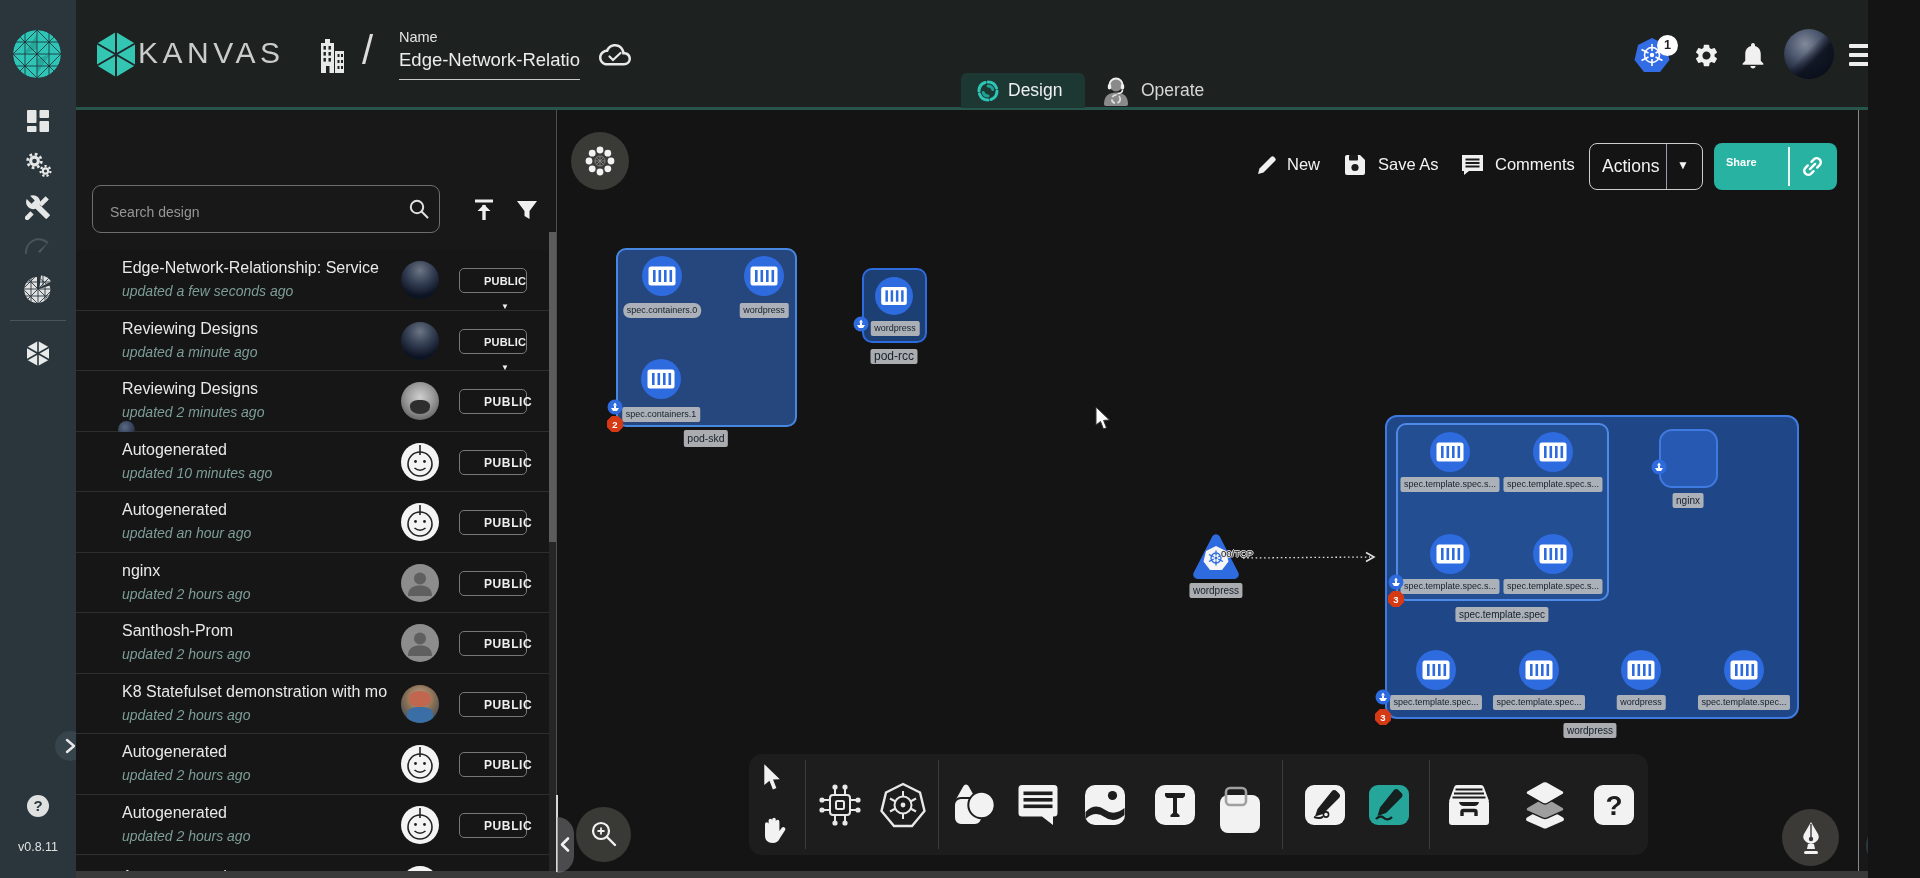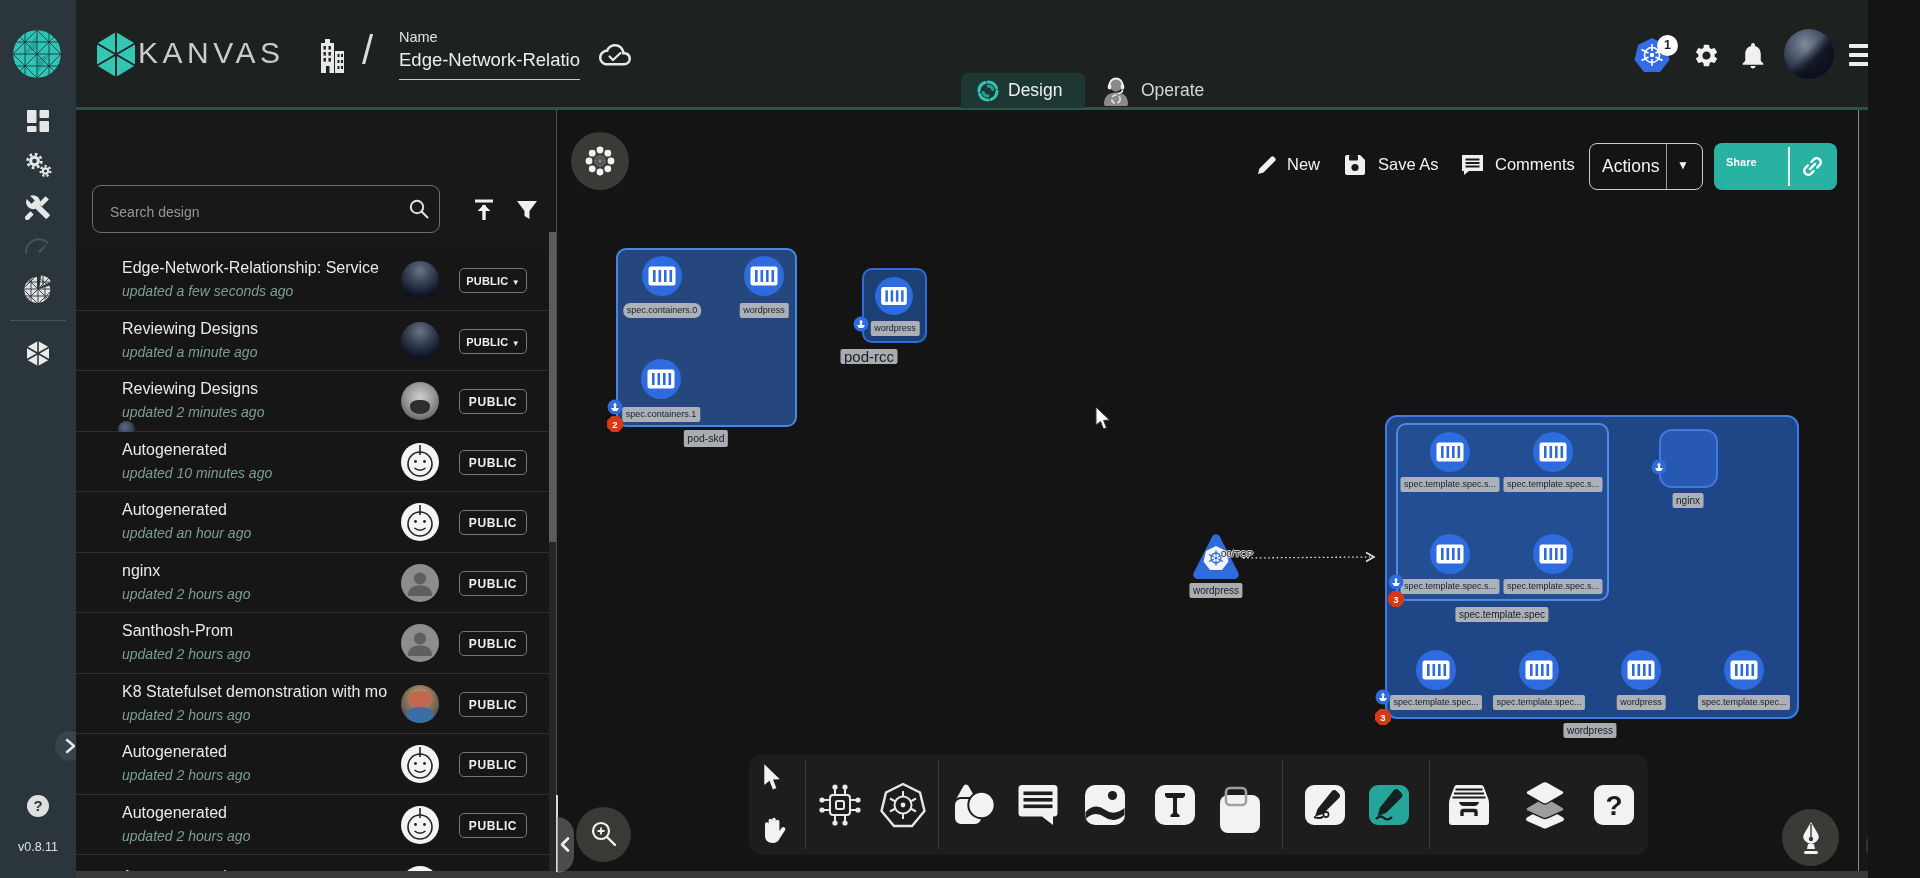--- a/index.html
+++ b/index.html
@@ -4,21 +4,21 @@
 <style>
   * { margin:0; padding:0; box-sizing:border-box; }
   html,body { width:1920px; height:878px; overflow:hidden; background:#141414; font-family:"Liberation Sans", sans-serif; }
   .abs { position:absolute; }
   #stage { position:relative; width:1868px; height:878px; overflow:hidden; }
   .chip { position:absolute; background:rgba(183,186,189,0.92); color:#15202c; font-size:9px; padding:1px 3.5px; border-radius:2px; white-space:nowrap; transform:translateX(-50%); line-height:13px; }
   .row { position:absolute; left:76px; width:473px; height:60.5px; border-bottom:1px solid #2e2e2e; background:#161616; }
   .rtitle { position:absolute; left:46px; top:9px; width:300px; color:#e9e9e9; font-size:16px; white-space:nowrap; overflow:hidden; }
   .rsub { position:absolute; left:46px; top:33px; color:#7d9d97; font-size:14px; font-style:italic; white-space:nowrap; }
   .rav { position:absolute; left:325px; top:11px; width:38px; height:38px; border-radius:50%; overflow:hidden; }
-  .pub { position:absolute; left:383px; top:18px; width:68px; height:25px; border:1px solid #777; border-radius:5px; color:#efefef; font-size:12px; font-weight:700; letter-spacing:0.6px; text-align:center; line-height:24px; }
+  .pub { position:absolute; left:383px; top:18px; width:68px; height:25px; border:1px solid #777; border-radius:5px; color:#efefef; font-size:12px; font-weight:700; letter-spacing:0.6px; text-align:center; line-height:24px;padding-left:24px; }
   .avp { background:#8d8d8d; }
   .avb { background:radial-gradient(circle at 50% 25%, #6b7585 0%, #333d52 40%, #0c1322 75%); }
   .avm { background:radial-gradient(circle at 50% 40%, #cfcfcf 0%, #9a9a9a 45%, #4d4d4d 95%); }
   .avf { background:radial-gradient(circle at 50% 35%, #c9b49a 0%, #8a6f54 45%, #27435e 95%); }
 </style>
 </head>
 <body>
 <div id="stage">
 
   <div class="abs" id="header" style="left:76px;top:0;width:1844px;height:108px;background:#1d211f;"></div>
@@ -411,21 +411,21 @@
   <div class="chip" style="left:706px;top:430px;font-size:10.5px;line-height:15px;">pod-skd</div>
 
   <div class="abs" style="left:862px;top:268px;width:65px;height:75px;background:#1c3f74;border:2.5px solid #2e6bdf;border-radius:10px;"></div>
   <svg class="abs" style="left:875px;top:277px;" width="38" height="38" viewBox="0 0 40 40">
       <use href="#cnode"></use>
     </svg>
   <div class="chip" style="left:895px;top:321px;">wordpress</div>
   <svg class="abs" style="left:853px;top:316px;" width="16" height="16">
       <use href="#bluebadge"></use>
     </svg>
-  <div class="chip" style="left:869px;top:349px;font-size:15px;">pod-rcc</div>
+  <div class="chip" style="left:894px;top:349px;font-size:12px;">pod-rcc</div>
 
   <svg class="abs" style="left:1094px;top:406px;" width="20" height="26" viewBox="0 0 20 26">
       <path d="M2 1 L2 19 L6.5 15.5 L9.5 23 L12.5 21.7 L9.6 14.4 L15.5 14 Z" fill="#fff" stroke="#333" stroke-width="1"></path>
     </svg>
 
   <div class="abs" style="left:1385px;top:415px;width:414px;height:304px;background:#1f4787;border:2.5px solid #3f7ae0;border-radius:12px;"></div>
 
   <div class="abs" style="left:1396px;top:423px;width:213px;height:178px;background:#234e91;border:2px solid #4f8ae8;border-radius:10px;"></div>
   <svg class="abs" style="left:1430px;top:432px;" width="40" height="40">
       <use href="#cnode"></use>

